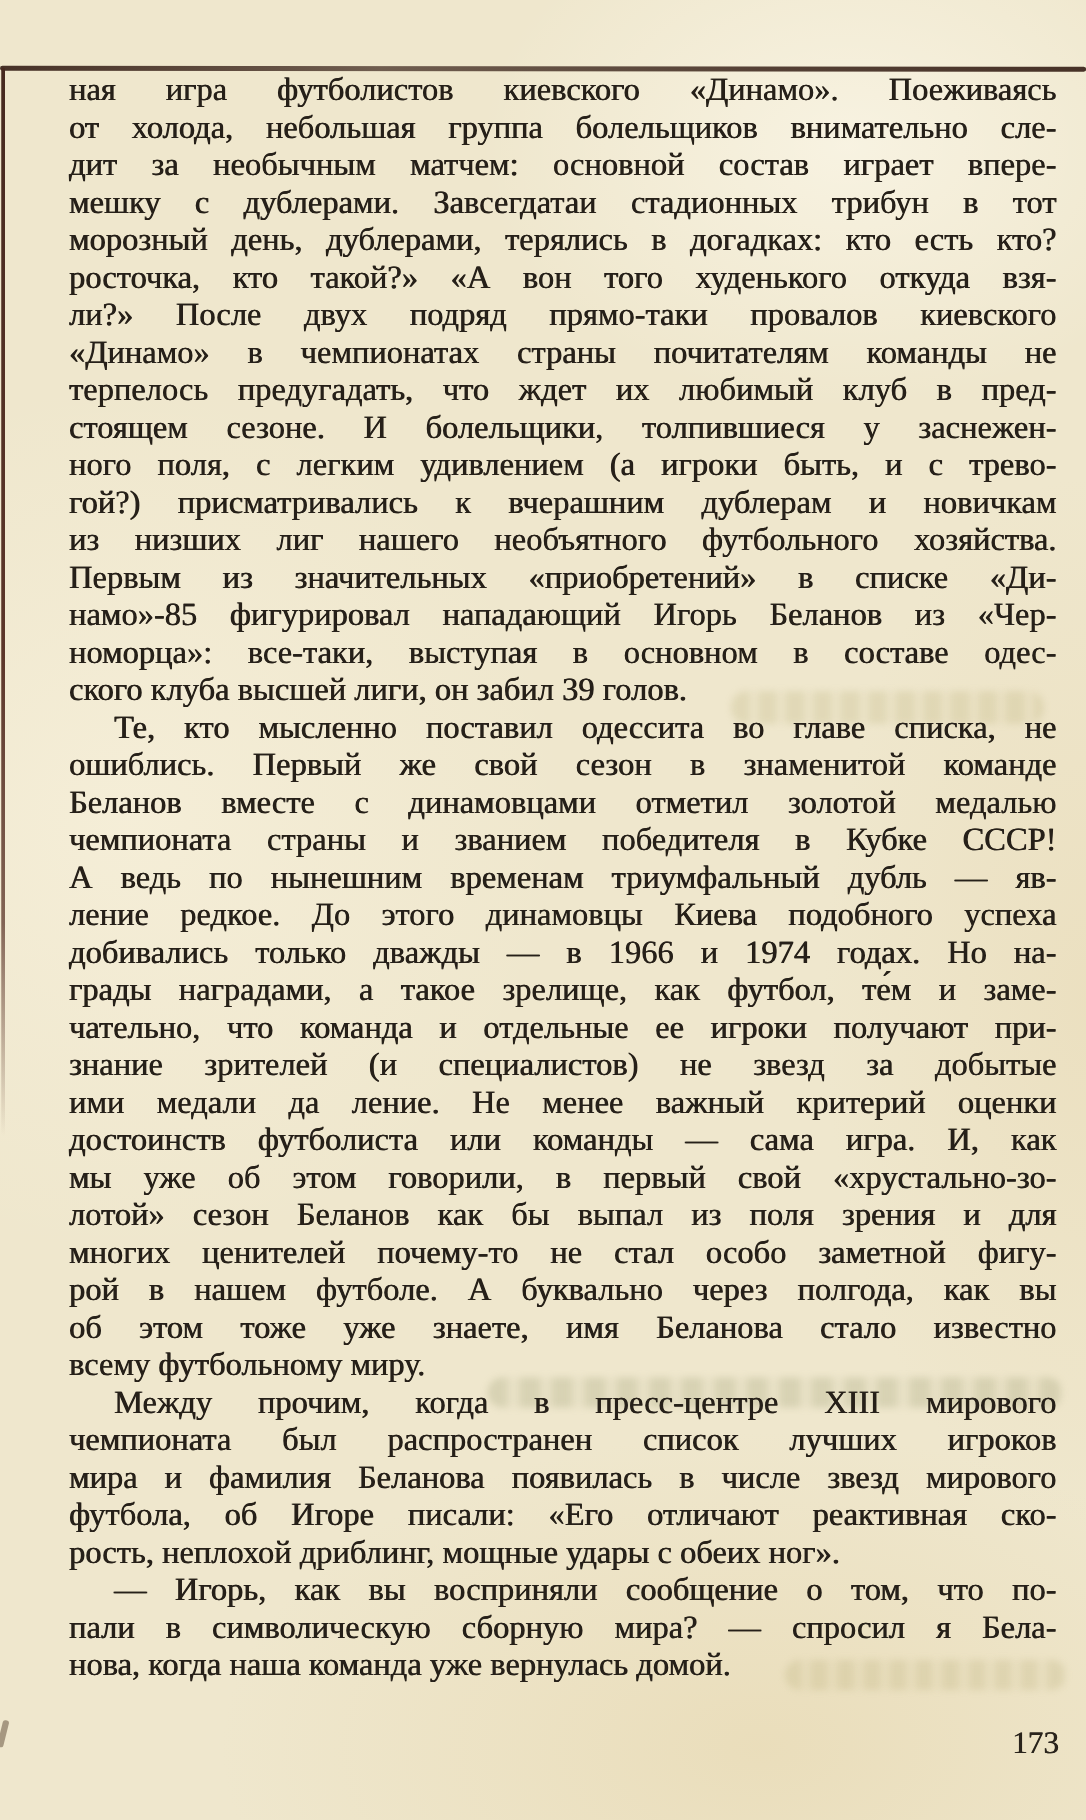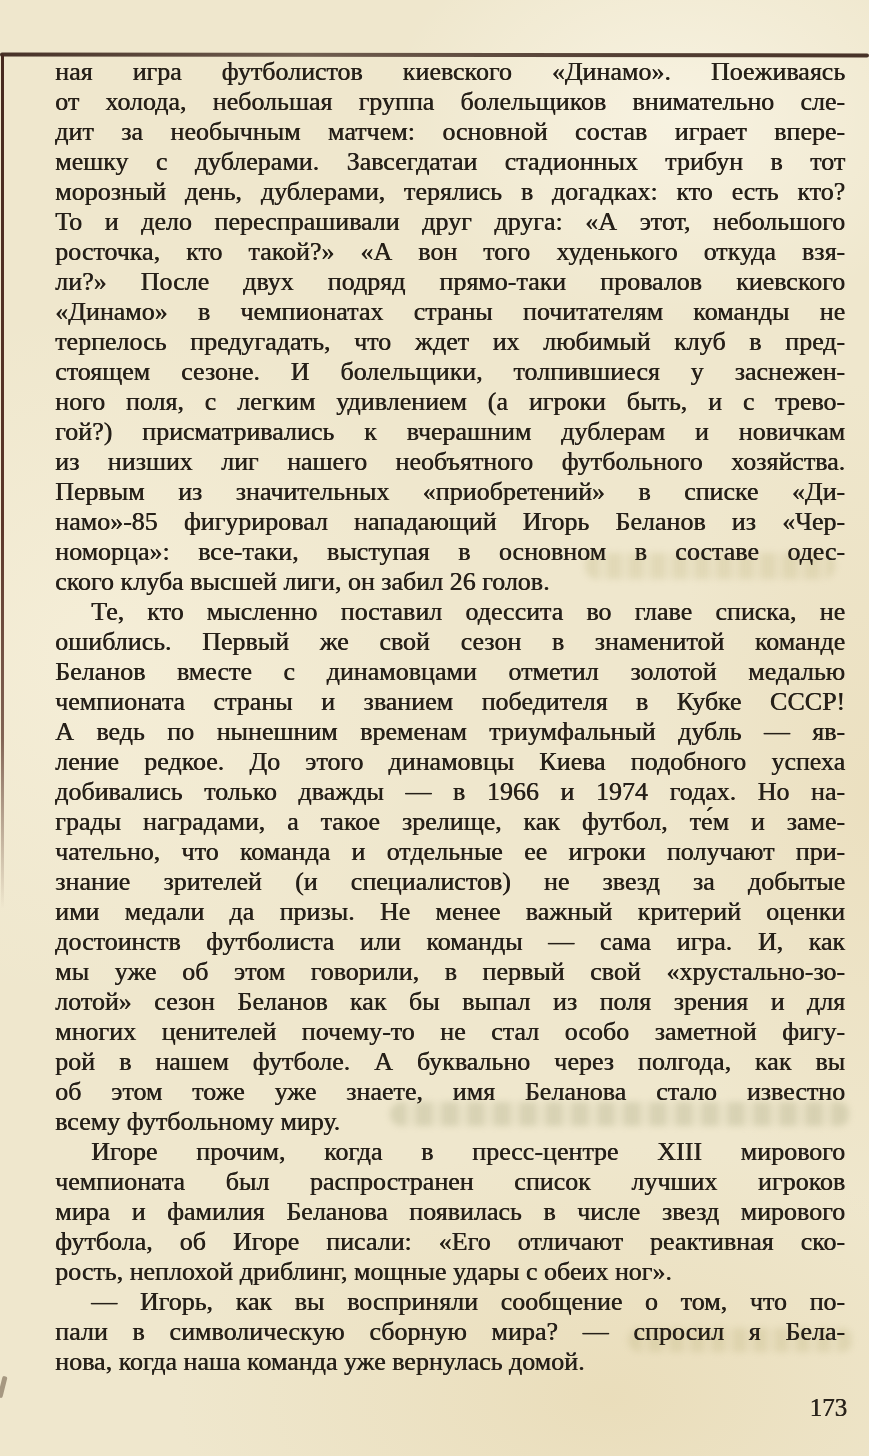--- a/index.html
+++ b/index.html
@@ -83,76 +83,74 @@
   }
   .line.para-end { text-align-last: left; }
   .line.indent  { text-indent: 36px; }
   .page-number {
     position: absolute;
     top: 1381px;
     right: 22px;
     font-size: 25px;
     color: #2a241c;
     text-shadow: 0.4px 0 0 currentColor;
-    margin-top: 13px;
   }
 </style>
 </head>
 <body>
 
 <div class="scan">
   <div class="edge-top"></div>
   <div class="edge-left"></div>
   <div class="corner-mark"></div>
   <div class="bleed b1"></div>
   <div class="bleed b2"></div>
   <div class="bleed b3"></div>
   <div class="text-block">
       <div>
         <div class="line">ная игра футболистов киевского «Динамо». Поеживаясь</div>
         <div class="line">от холода, небольшая группа болельщиков внимательно сле-</div>
         <div class="line">дит за необычным матчем: основной состав играет впере-</div>
         <div class="line">мешку с дублерами. Завсегдатаи стадионных трибун в тот</div>
         <div class="line">морозный день, дублерами, терялись в догадках: кто есть кто?</div>
-        <div class="line">То и дело переспрашивали друг друга: «А этот, небольшого</div>
         <div class="line">росточка, кто такой?» «А вон того худенького откуда взя-</div>
         <div class="line">ли?» После двух подряд прямо-таки провалов киевского</div>
         <div class="line">«Динамо» в чемпионатах страны почитателям команды не</div>
         <div class="line">терпелось предугадать, что ждет их любимый клуб в пред-</div>
         <div class="line">стоящем сезоне. И болельщики, толпившиеся у заснежен-</div>
         <div class="line">ного поля, с легким удивлением (а игроки быть, и с трево-</div>
         <div class="line">гой?) присматривались к вчерашним дублерам и новичкам</div>
         <div class="line">из низших лиг нашего необъятного футбольного хозяйства.</div>
         <div class="line">Первым из значительных «приобретений» в списке «Ди-</div>
         <div class="line">намо»-85 фигурировал нападающий Игорь Беланов из «Чер-</div>
         <div class="line">номорца»: все-таки, выступая в основном в составе одес-</div>
-        <div class="line para-end">ского клуба высшей лиги, он забил 26 голов.</div>
+        <div class="line para-end">ского клуба высшей лиги, он забил 39 голов.</div>
       </div>
       <div>
         <div class="line indent">Те, кто мысленно поставил одессита во главе списка, не</div>
         <div class="line">ошиблись. Первый же свой сезон в знаменитой команде</div>
         <div class="line">Беланов вместе с динамовцами отметил золотой медалью</div>
         <div class="line">чемпионата страны и званием победителя в Кубке СССР!</div>
         <div class="line">А ведь по нынешним временам триумфальный дубль — яв-</div>
         <div class="line">ление редкое. До этого динамовцы Киева подобного успеха</div>
         <div class="line">добивались только дважды — в 1966 и 1974 годах. Но на-</div>
         <div class="line">грады наградами, а такое зрелище, как футбол, те́м и заме-</div>
         <div class="line">чательно, что команда и отдельные ее игроки получают при-</div>
         <div class="line">знание зрителей (и специалистов) не звезд за добытые</div>
-        <div class="line">ими медали да призы. Не менее важный критерий оценки</div>
+        <div class="line">ими медали да ление. Не менее важный критерий оценки</div>
         <div class="line">достоинств футболиста или команды — сама игра. И, как</div>
         <div class="line">мы уже об этом говорили, в первый свой «хрустально-зо-</div>
         <div class="line">лотой» сезон Беланов как бы выпал из поля зрения и для</div>
         <div class="line">многих ценителей почему-то не стал особо заметной фигу-</div>
         <div class="line">рой в нашем футболе. А буквально через полгода, как вы</div>
         <div class="line">об этом тоже уже знаете, имя Беланова стало известно</div>
         <div class="line para-end">всему футбольному миру.</div>
       </div>
       <div>
-        <div class="line indent">Игоре прочим, когда в пресс-центре XIII мирового</div>
+        <div class="line indent">Между прочим, когда в пресс-центре XIII мирового</div>
         <div class="line">чемпионата был распространен список лучших игроков</div>
         <div class="line">мира и фамилия Беланова появилась в числе звезд мирового</div>
         <div class="line">футбола, об Игоре писали: «Его отличают реактивная ско-</div>
         <div class="line para-end">рость, неплохой дриблинг, мощные удары с обеих ног».</div>
       </div>
       <div>
         <div class="line indent">— Игорь, как вы восприняли сообщение о том, что по-</div>
         <div class="line">пали в символическую сборную мира? — спросил я Бела-</div>
         <div class="line para-end">нова, когда наша команда уже вернулась домой.</div>
       </div>

